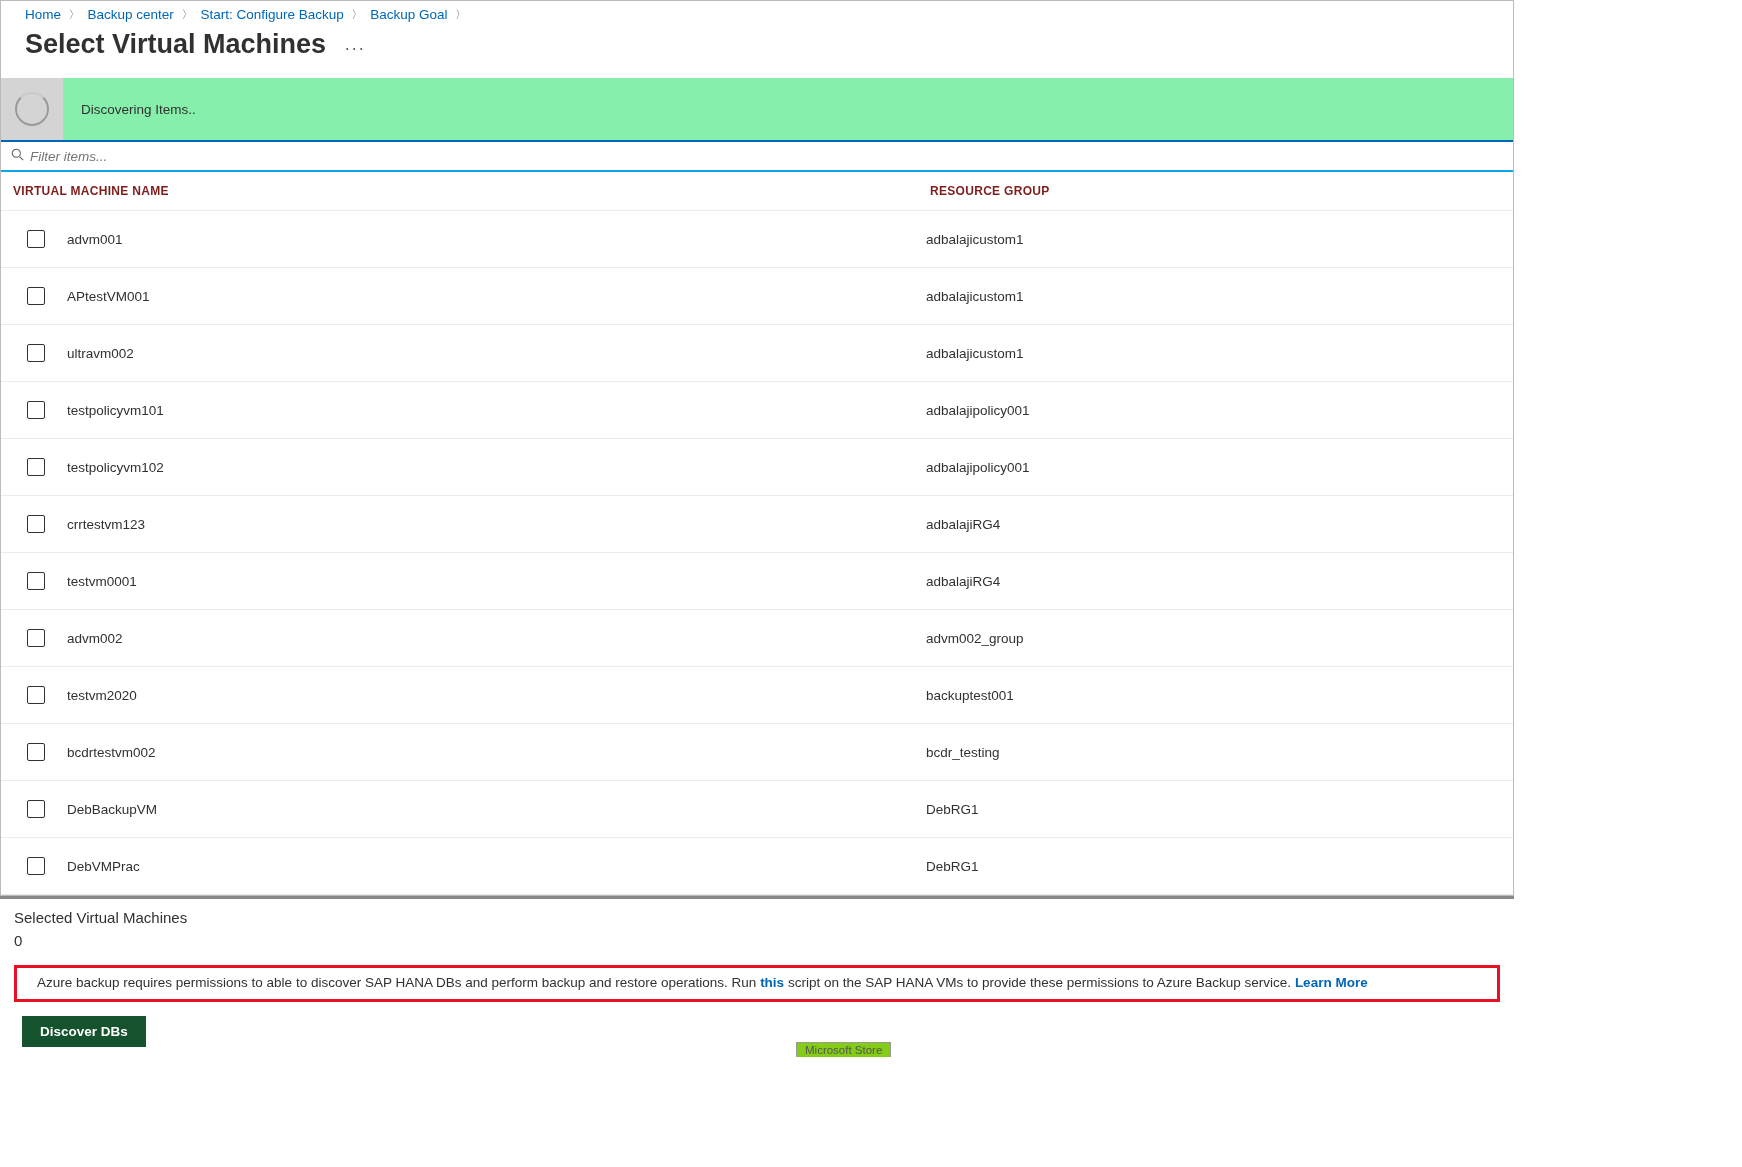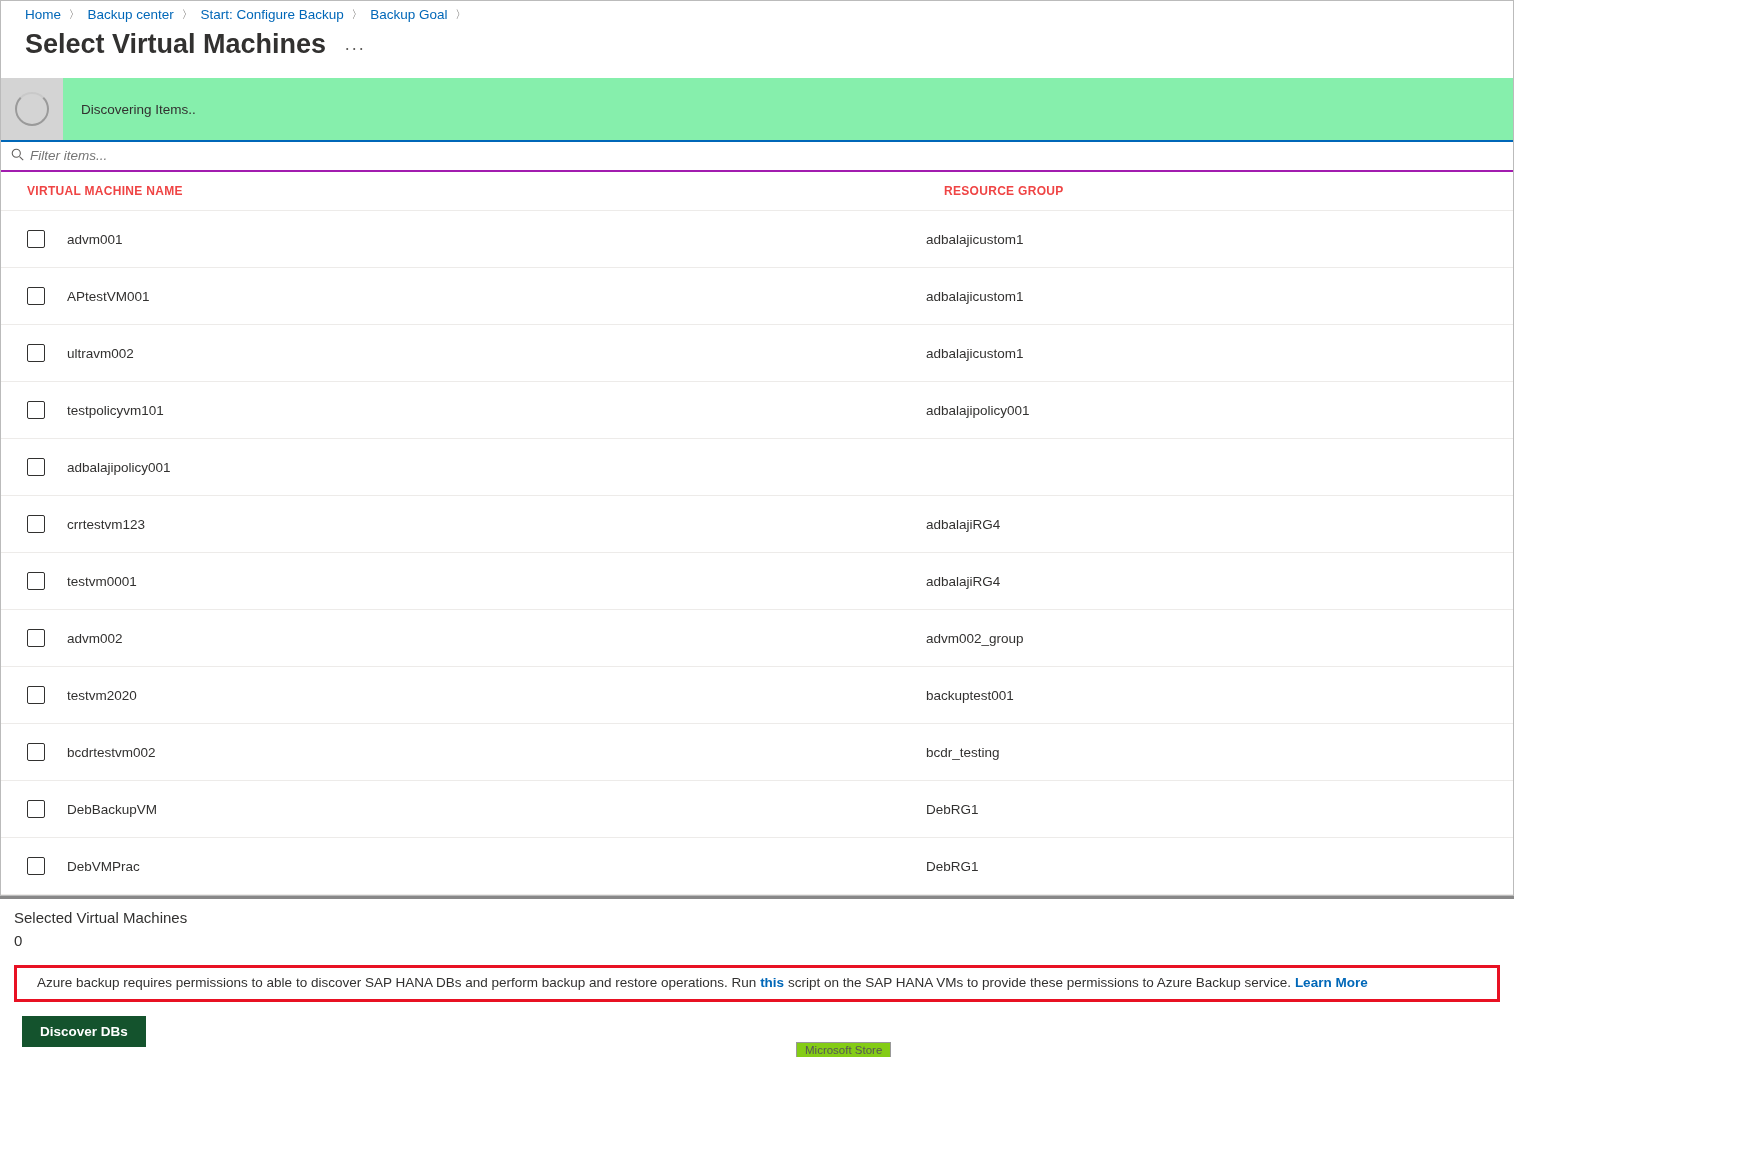--- a/index.html
+++ b/index.html
@@ -55,42 +55,42 @@
   }
   .spinner {
     width: 34px; height: 34px;
     border: 2px solid #9a9a9a;
     border-top-color: #c9c9c9;
     border-radius: 50%;
   }
   .status-text { margin-left: 18px; color: #323130; font-size: 13.5px; }
   .filter-row {
     border-top: 2px solid #0067b8;
-    border-bottom: 2px solid #a21caf;
+    border-bottom: 2px solid #0ea5e9;
     padding: 6px 10px;
     display: flex;
-    align-items: flex-start;
+    align-items: center;
   }
   .filter-row .sicon { color: #605e5c; margin-right: 6px; font-size: 13px; }
   .filter-input {
     border: none;
     outline: none;
     font-size: 13.5px;
     font-style: italic;
     color: #605e5c;
     flex: 1;
     background: transparent;
   }
   .table-head {
     display: flex;
-    padding: 12px 26px;
+    padding: 12px 12px;
     font-size: 12px;
     letter-spacing: 0.3px;
     font-weight: 600;
-    color: #ef4444;
+    color: #7f1d1d;
     border-bottom: 1px solid #edebe9;
   }
   .col-name { flex: 0 0 917px; }
   .col-rg { flex: 1; }
   .row {
     display: flex;
     align-items: center;
     border-bottom: 1px solid #edebe9;
     height: 57px;
     padding: 0 12px;
@@ -206,20 +206,21 @@
           <div class="vmname">ultravm002</div>
           <div class="rg">adbalajicustom1</div>
         </div>
         <div class="row">
           <div class="cb"></div>
           <div class="vmname">testpolicyvm101</div>
           <div class="rg">adbalajipolicy001</div>
         </div>
         <div class="row">
           <div class="cb"></div>
+          <div class="vmname">testpolicyvm102</div>
           <div class="rg">adbalajipolicy001</div>
         </div>
         <div class="row">
           <div class="cb"></div>
           <div class="vmname">crrtestvm123</div>
           <div class="rg">adbalajiRG4</div>
         </div>
         <div class="row">
           <div class="cb"></div>
           <div class="vmname">testvm0001</div>

